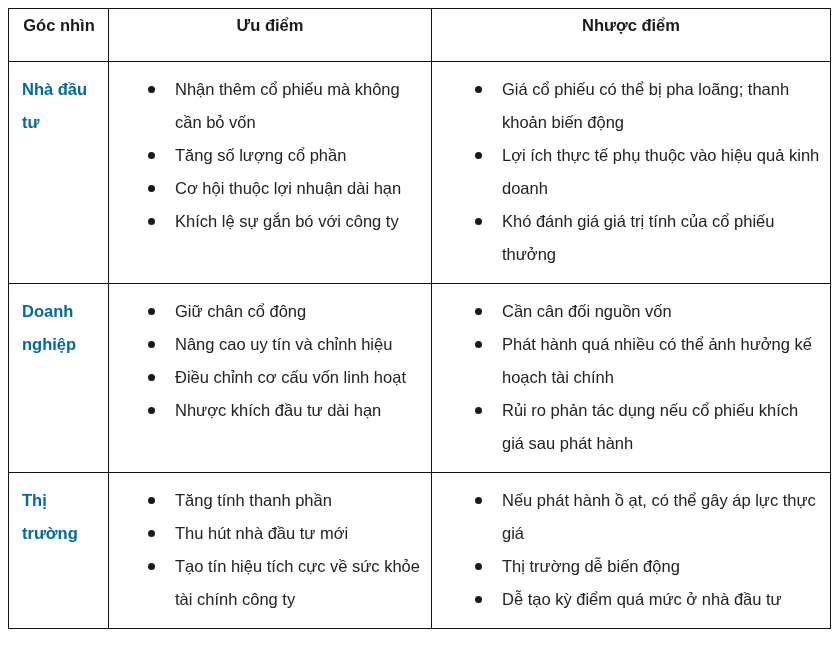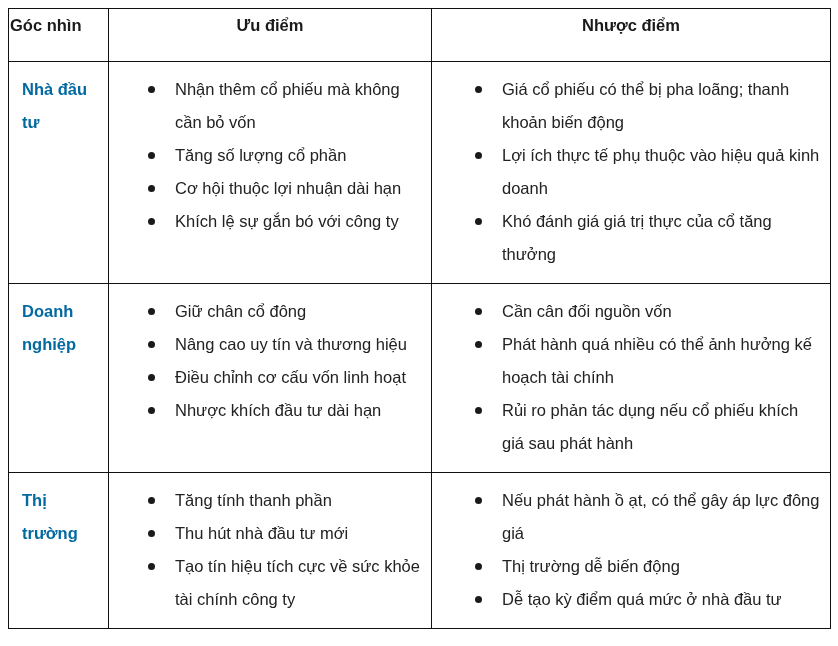--- a/index.html
+++ b/index.html
@@ -33,21 +33,21 @@
   .col-disadvantages { width: 399px; }
 
   thead th {
     height: 52px;
     vertical-align: middle;
     font-weight: bold;
     color: #1a1a1a;
     padding: 0;
   }
   th.head-left {
-    text-align: left;
+    text-align: center;
     padding-left: 1px;
   }
   th.head-center {
     text-align: center;
   }
 
   td.label-cell {
     font-weight: bold;
     color: #0369a1;
     text-align: left;
@@ -102,30 +102,30 @@
           <li>Nhận thêm cổ phiếu mà không cần bỏ vốn</li>
           <li>Tăng số lượng cổ phần</li>
           <li>Cơ hội thuộc lợi nhuận dài hạn</li>
           <li>Khích lệ sự gắn bó với công ty</li>
         </ul>
       </td>
       <td class="list-cell dis-cell">
         <ul class="bullet-list">
           <li>Giá cổ phiếu có thể bị pha loãng; thanh khoản biến động</li>
           <li>Lợi ích thực tế phụ thuộc vào hiệu quả kinh doanh</li>
-          <li>Khó đánh giá giá trị thực của cổ tăng thưởng</li>
+          <li>Khó đánh giá giá trị tính của cổ phiếu thưởng</li>
         </ul>
       </td>
     </tr>
     <tr>
       <td class="label-cell">Doanh nghiệp</td>
       <td class="list-cell adv-cell">
         <ul class="bullet-list">
           <li>Giữ chân cổ đông</li>
-          <li>Nâng cao uy tín và thương hiệu</li>
+          <li>Nâng cao uy tín và chỉnh hiệu</li>
           <li>Điều chỉnh cơ cấu vốn linh hoạt</li>
           <li>Nhược khích đầu tư dài hạn</li>
         </ul>
       </td>
       <td class="list-cell dis-cell">
         <ul class="bullet-list">
           <li>Cần cân đối nguồn vốn</li>
           <li>Phát hành quá nhiều có thể ảnh hưởng kế hoạch tài chính</li>
           <li>Rủi ro phản tác dụng nếu cổ phiếu khích giá sau phát hành</li>
         </ul>
@@ -135,20 +135,20 @@
       <td class="label-cell">Thị trường</td>
       <td class="list-cell adv-cell">
         <ul class="bullet-list">
           <li>Tăng tính thanh phần</li>
           <li>Thu hút nhà đầu tư mới</li>
           <li>Tạo tín hiệu tích cực về sức khỏe tài chính công ty</li>
         </ul>
       </td>
       <td class="list-cell dis-cell">
         <ul class="bullet-list">
-          <li>Nếu phát hành ồ ạt, có thể gây áp lực đông giá</li>
+          <li>Nếu phát hành ồ ạt, có thể gây áp lực thực giá</li>
           <li>Thị trường dễ biến động</li>
           <li>Dễ tạo kỳ điểm quá mức ở nhà đầu tư</li>
         </ul>
       </td>
     </tr>
   </tbody>
 </table>
 
 </body></html>

